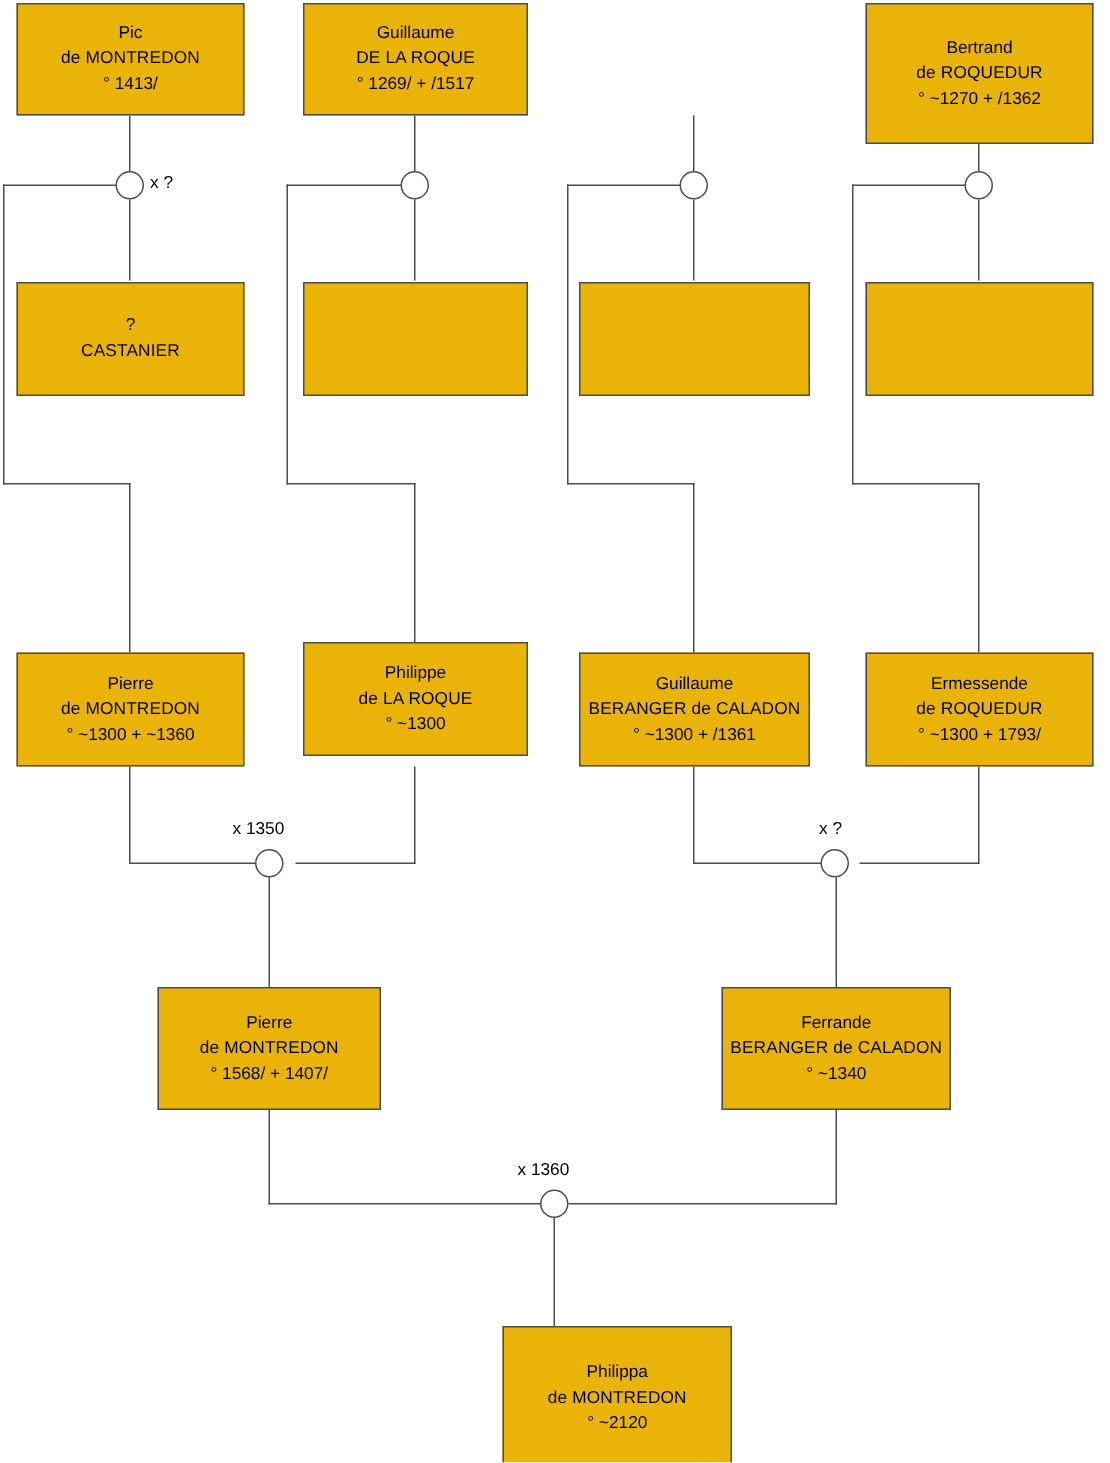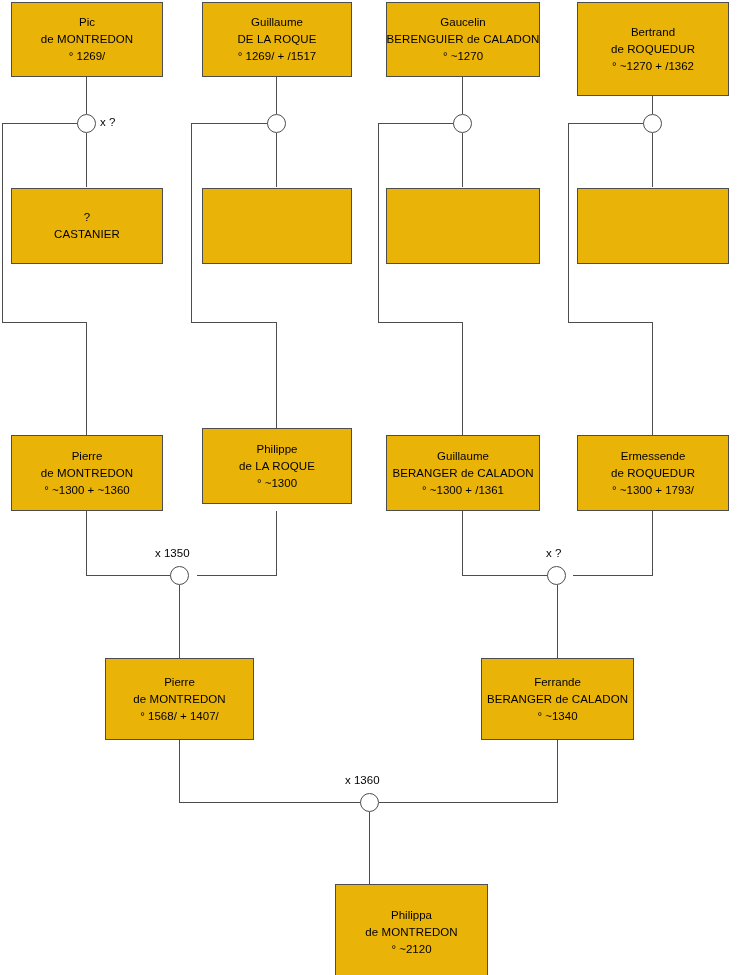--- a/index.html
+++ b/index.html
@@ -66,34 +66,29 @@
   .union-label.side { }
 </style>
 </head>
 <body>
 
 <div id="chart">
 
   <div class="person-box" style="left:11px; top:2px; width:152px; height:75px;">
     <div class="ln">Pic</div>
     <div class="ln surname">de MONTREDON</div>
-    <div class="ln">° 1269/</div>
+    <div class="ln">° 1413/</div>
   </div>
 
   <div class="person-box" style="left:202px; top:2px; width:150px; height:75px;">
     <div class="ln">Guillaume</div>
     <div class="ln surname">DE LA ROQUE</div>
     <div class="ln">° 1269/ + /1517</div>
   </div>
 
-  <div class="person-box" style="left:386px; top:2px; width:154px; height:75px;">
-    <div class="ln">Gaucelin</div>
-    <div class="ln surname">BERENGUIER de CALADON</div>
-    <div class="ln">° ~1270</div>
-  </div>
 
   <div class="person-box" style="left:577px; top:2px; width:152px; height:94px;">
     <div class="ln">Bertrand</div>
     <div class="ln surname">de ROQUEDUR</div>
     <div class="ln">° ~1270 + /1362</div>
   </div>
 
   <div class="link v" style="left:86px; top:77px; height:37px;"></div>
   <div class="link v" style="left:276px; top:77px; height:37px;"></div>
   <div class="link v" style="left:462px; top:77px; height:37px;"></div>

